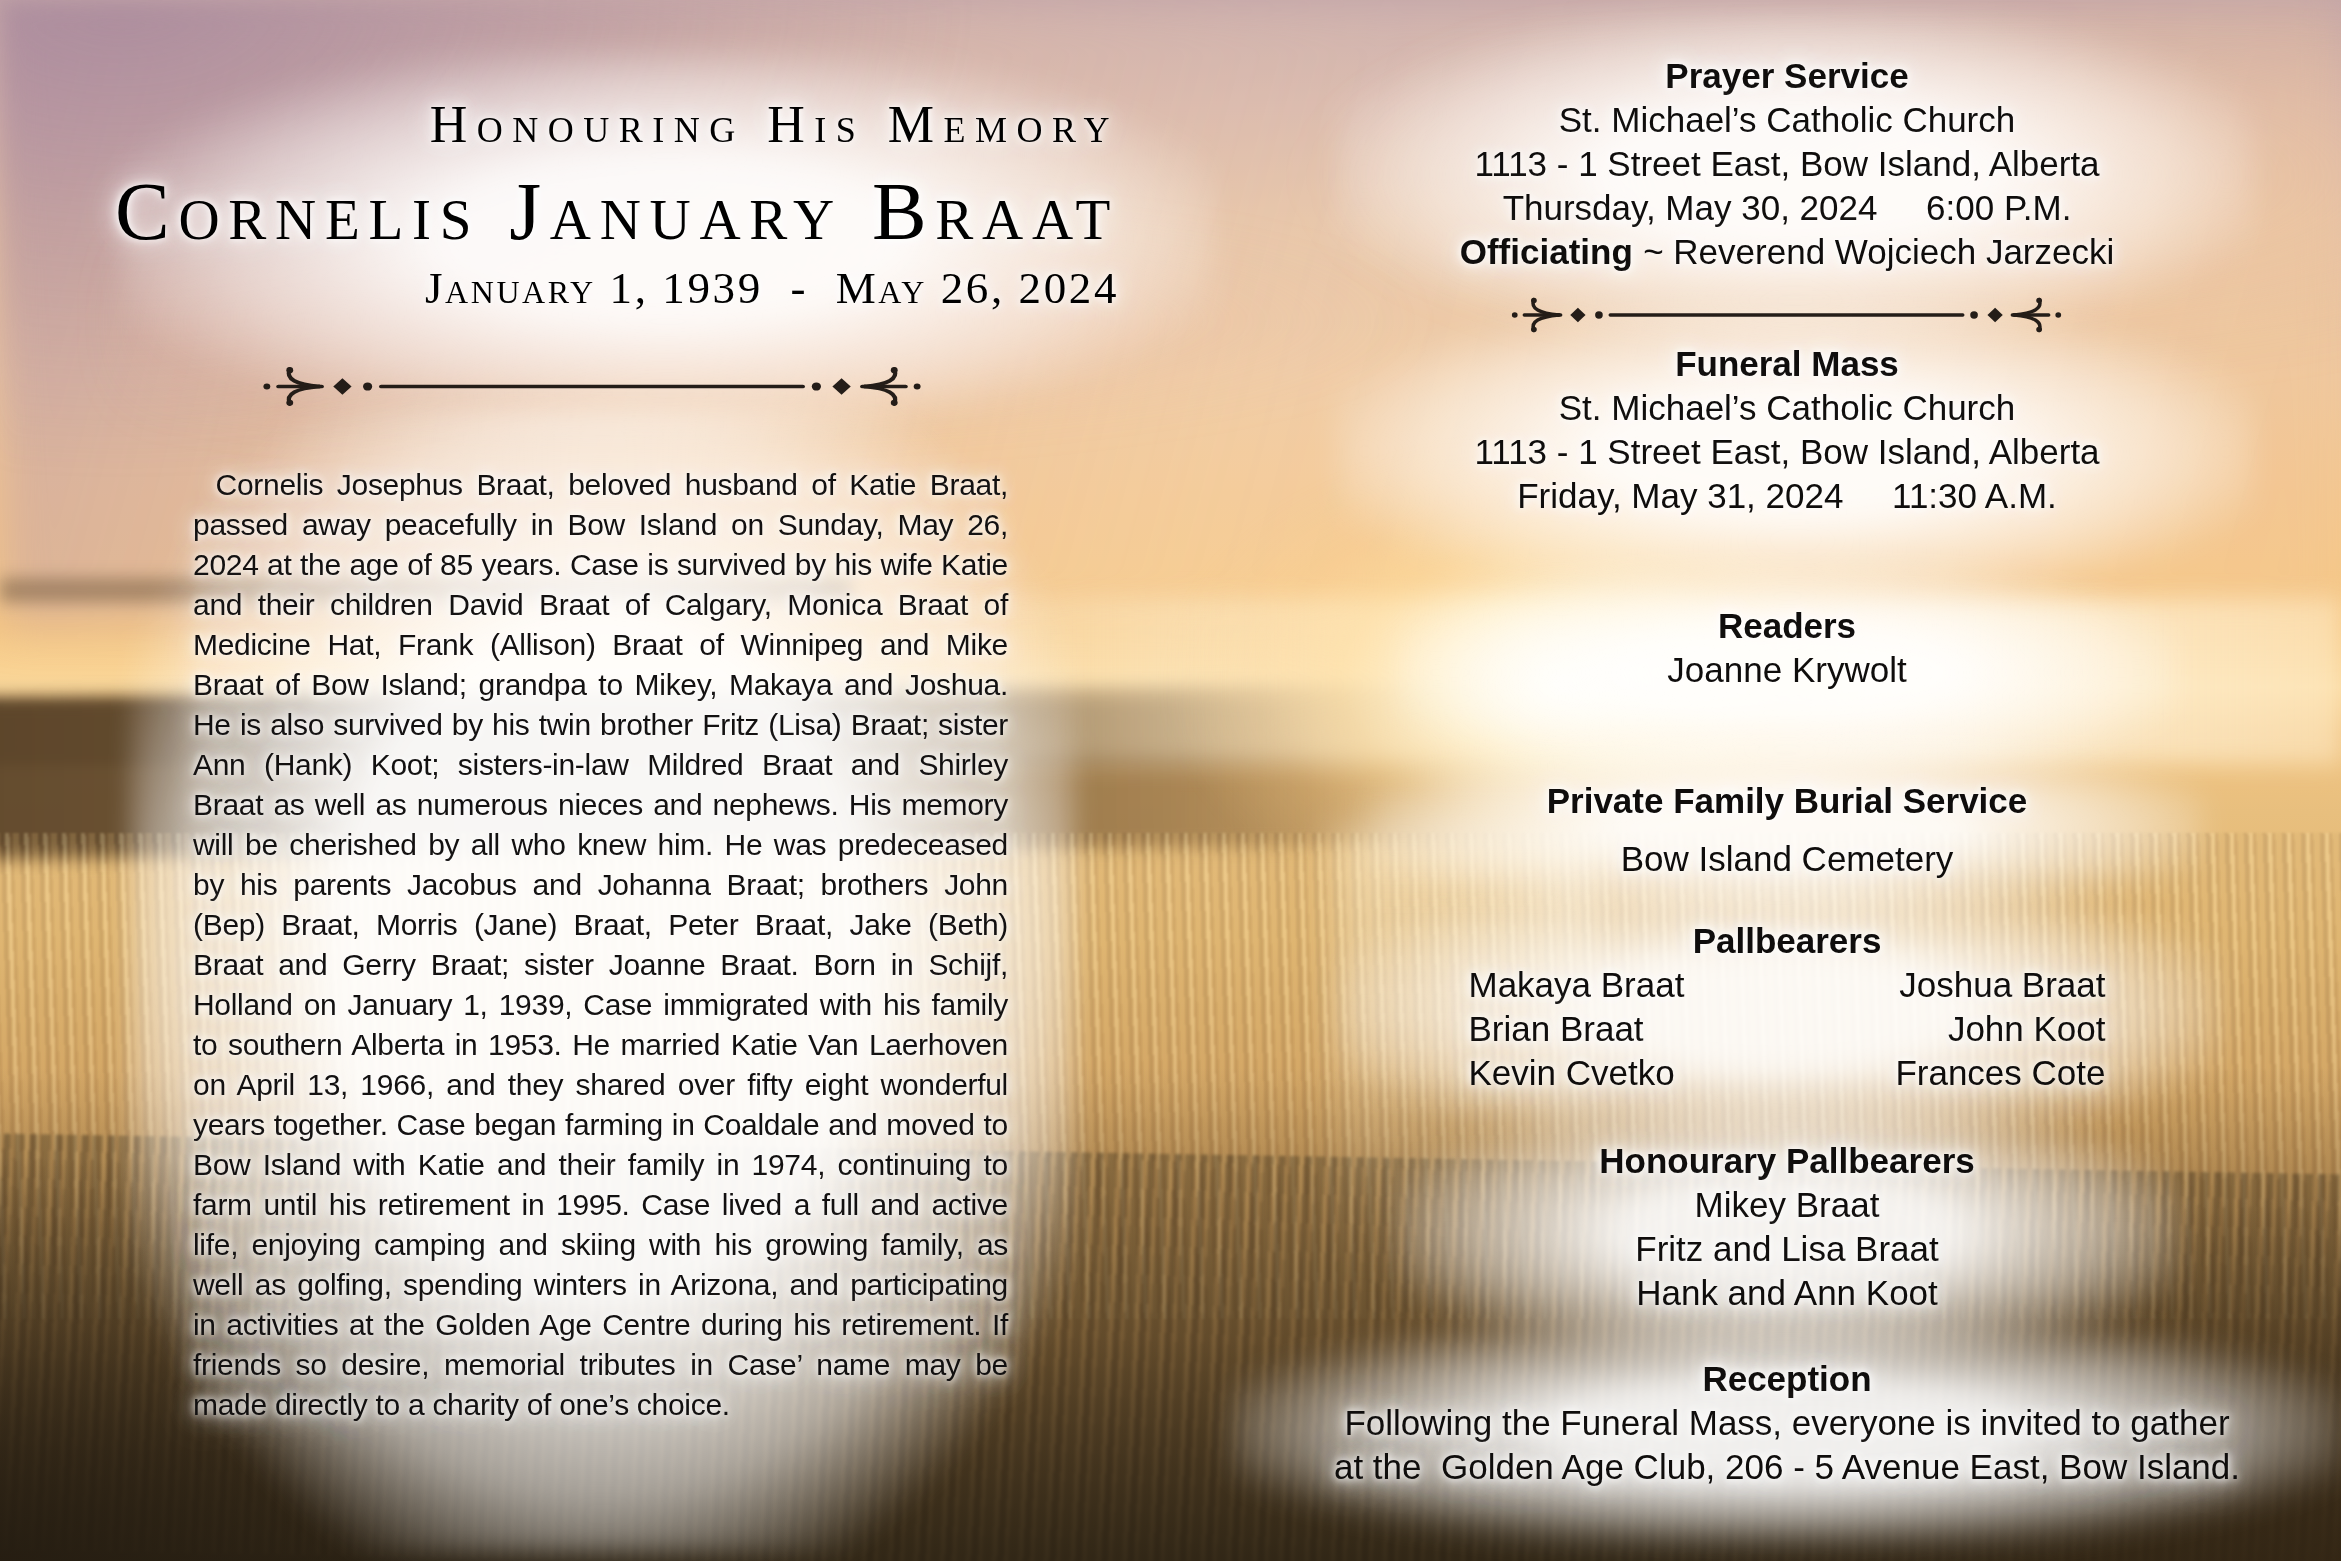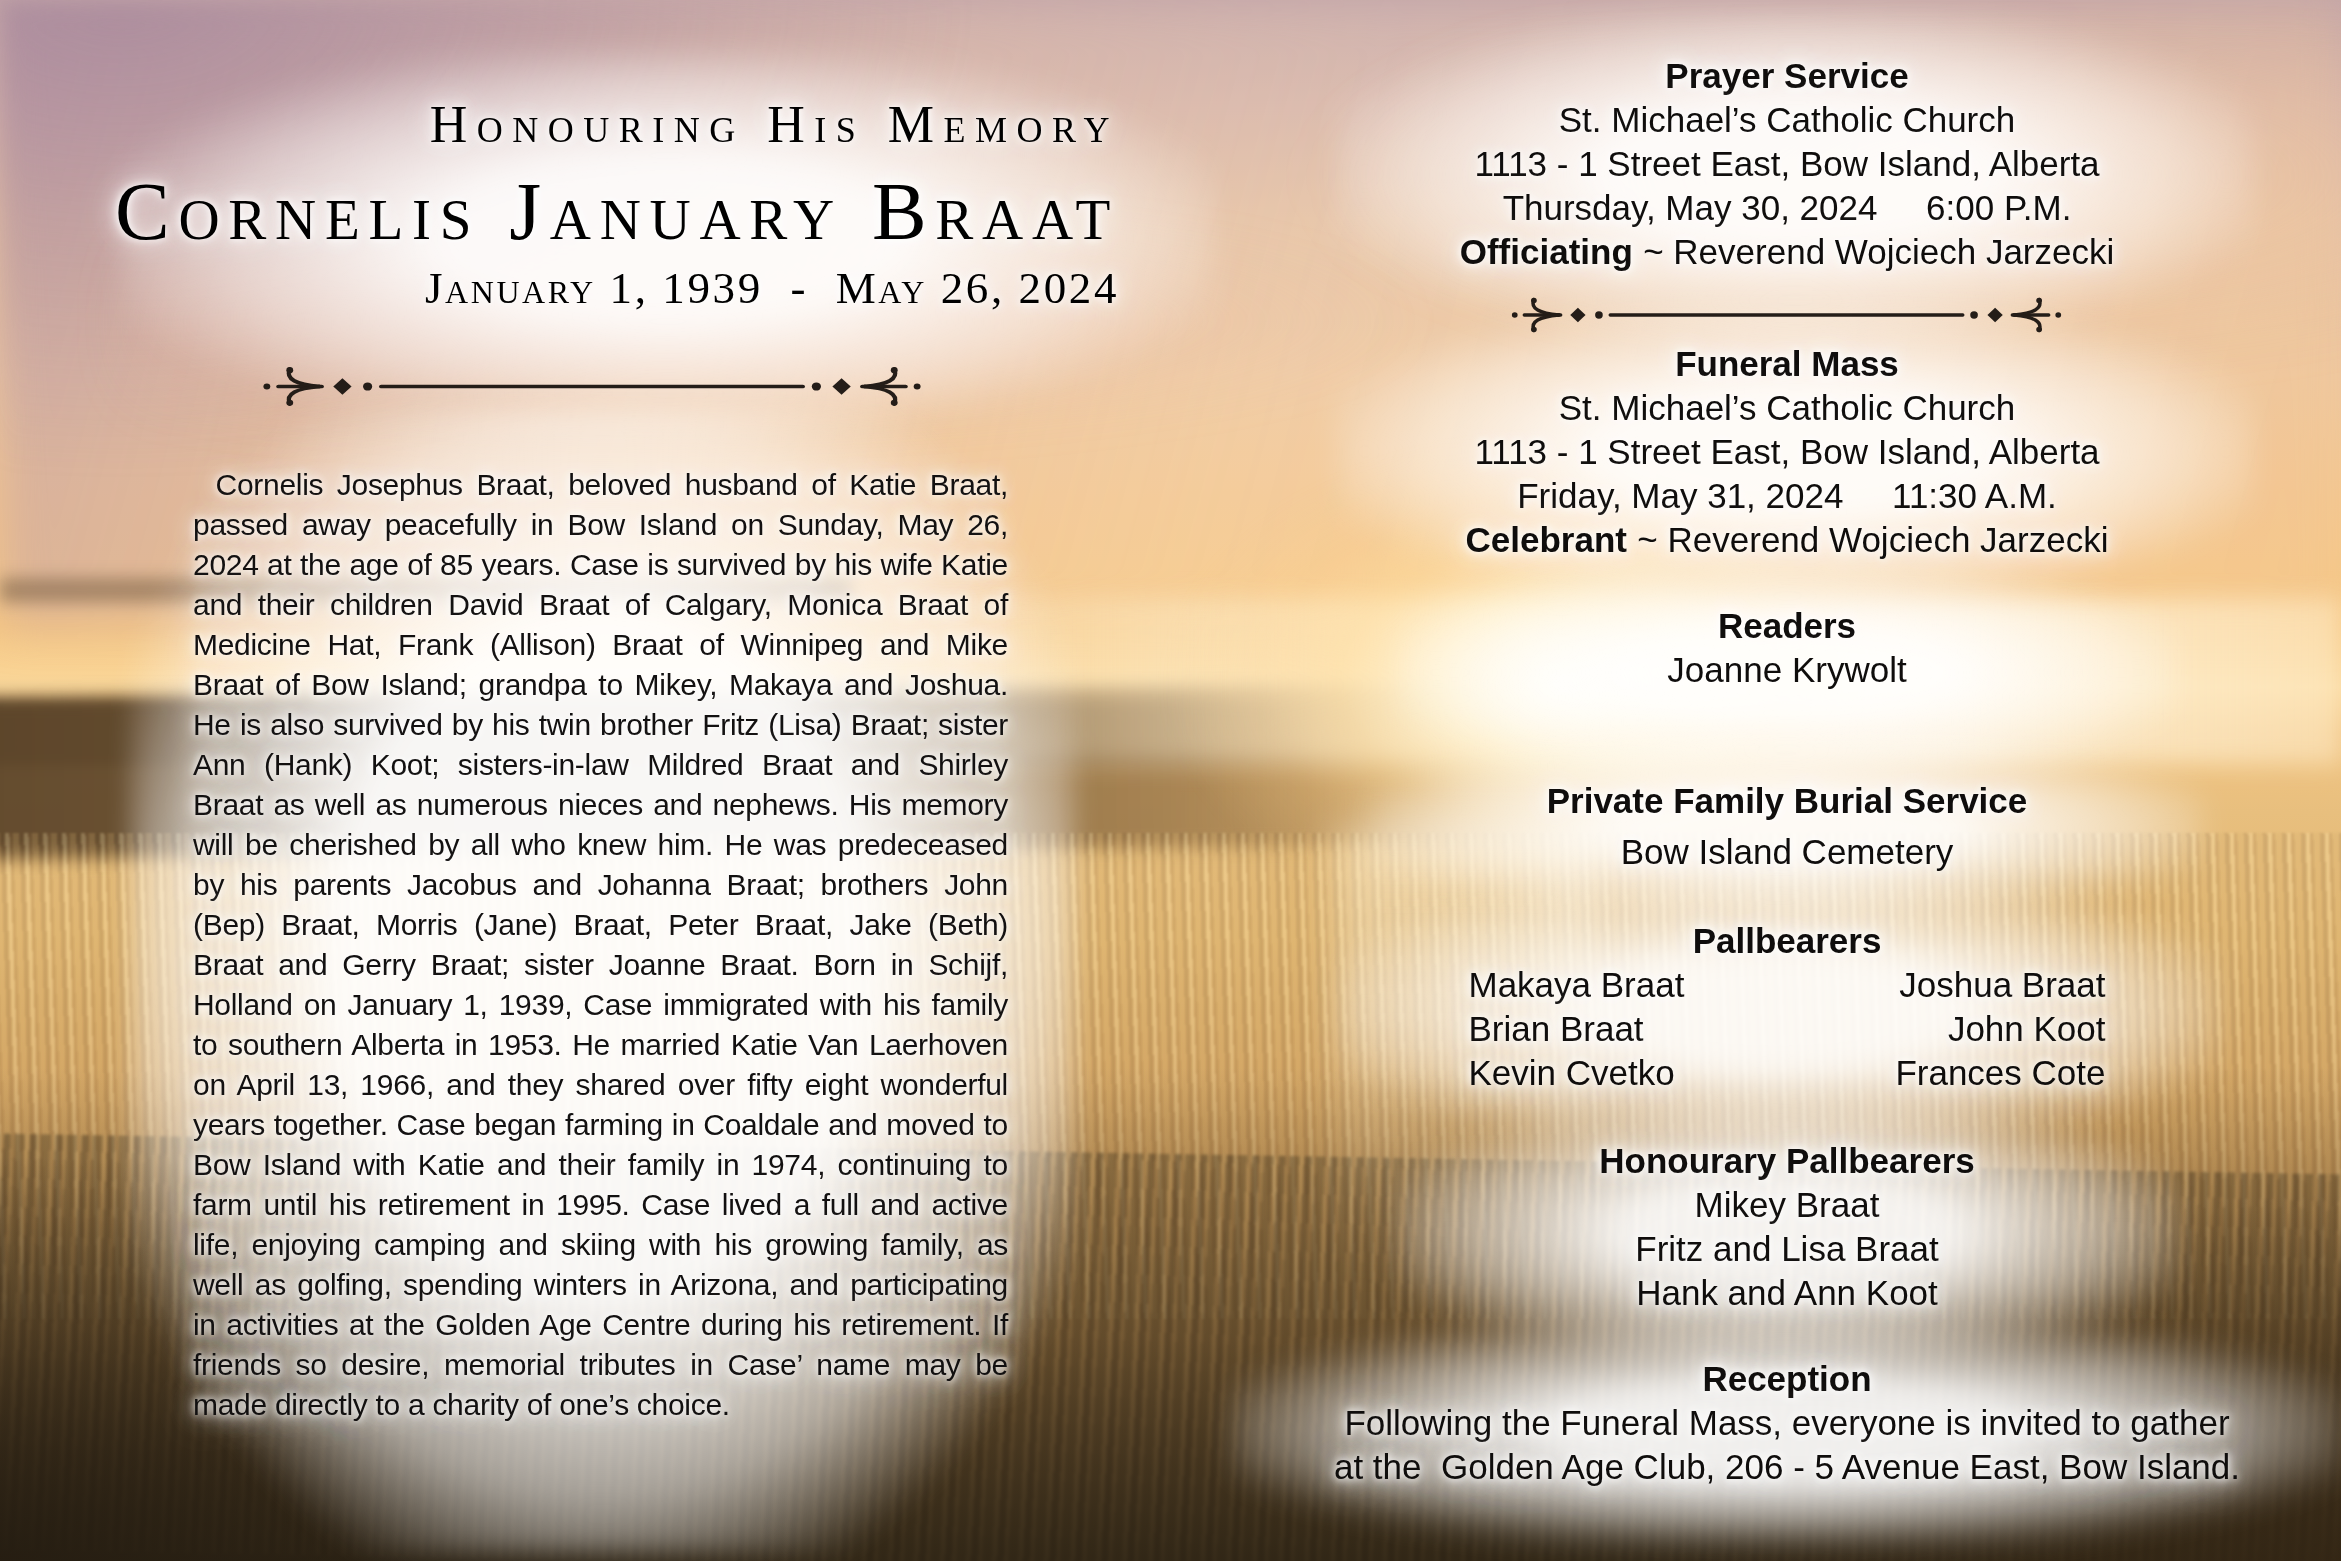--- a/index.html
+++ b/index.html
@@ -103,21 +103,21 @@
 
   .rblock{position:absolute;left:1284px;width:1006px;text-align:center;
     font-size:35px;line-height:44px;color:#0f0d0c;}
   .rblock .rtitle{font-weight:bold;}
   .rline{white-space:pre-wrap;}
   .rlabel{font-weight:bold;margin-right:10.4px;}
   .b-prayer{top:54px;}
   .b-mass{top:342px;}
   .b-readers{top:604px;}
   .b-burial{top:779px;}
-  .b-burial .rtitle{margin-bottom:7px;}
+  .b-burial .rtitle{margin-bottom:14px;}
   .b-pall{top:919px;}
   .b-hon{top:1139px;}
   .b-rec{top:1357px;}
   .pallrows{width:637px;margin:0 auto;}
   .pallrow{display:flex;justify-content:space-between;}
   .pallrow .pl{text-align:center;}
   .pallrow .pr{text-align:right;}
 </style>
 </head>
 <body>
@@ -231,21 +231,20 @@
         <circle cx="574" cy="22" r="3" stroke="none"></circle>
       </g>
     </svg>
   </div>
 
   <div class="rblock b-mass glowtext">
     <div class="rtitle">Funeral Mass</div>
     <div>St. Michael’s Catholic Church</div>
     <div>1113 - 1 Street East, Bow Island, Alberta</div>
     <div class="rline">Friday, May 31, 2024     11:30 A.M.</div>
-    <div class="rline"><strong class="rlabel">Celebrant</strong><span>~ Reverend Wojciech Jarzecki</span></div>
   </div>
 
   <div class="rblock b-readers glowtext">
     <div class="rtitle">Readers</div>
     <div>Joanne Krywolt</div>
   </div>
 
   <div class="rblock b-burial glowtext">
     <div class="rtitle">Private Family Burial Service</div>
     <div>Bow Island Cemetery</div>

